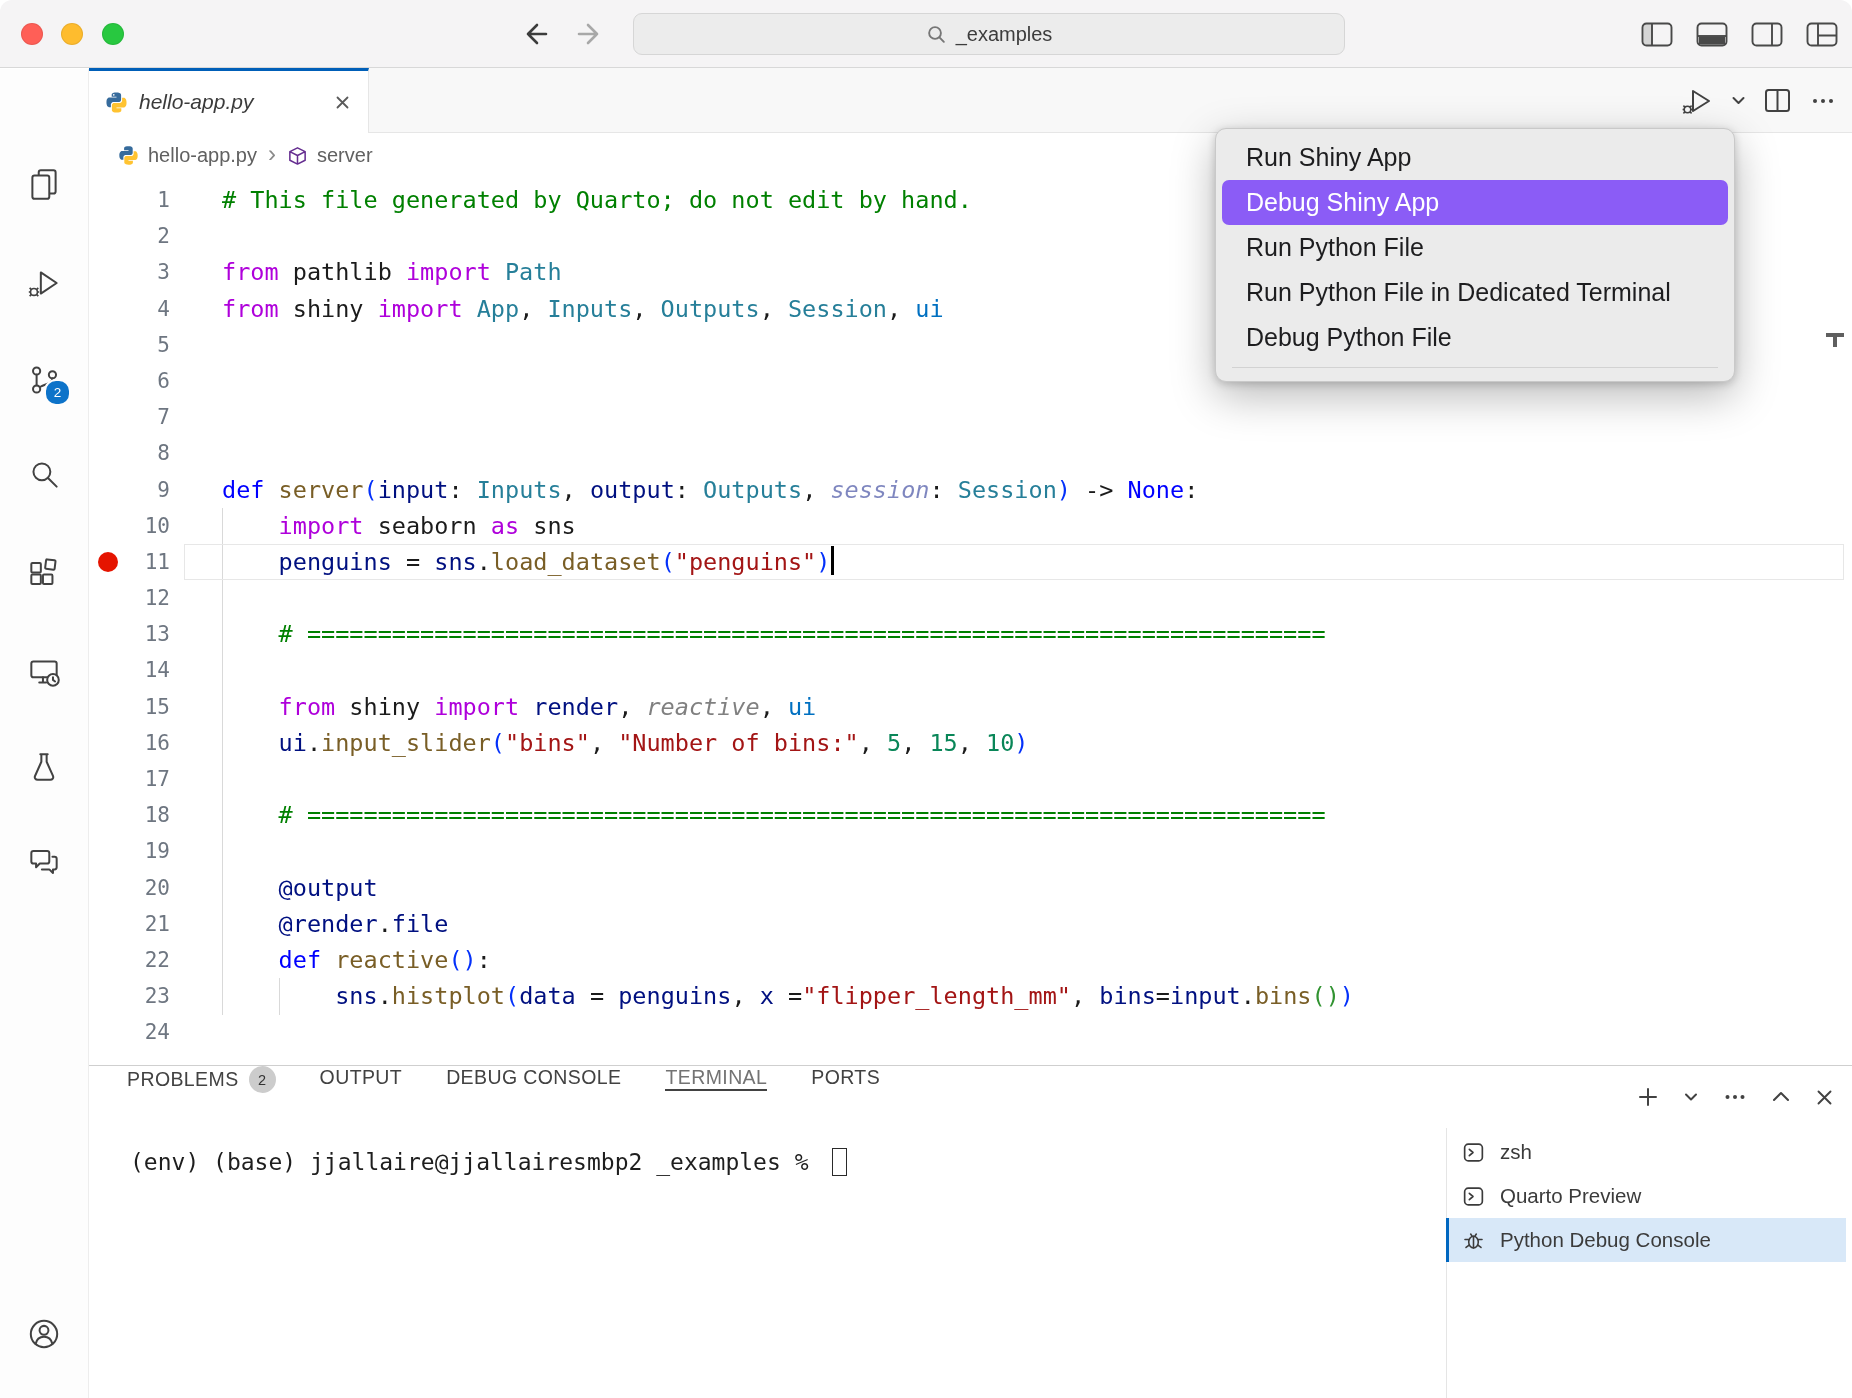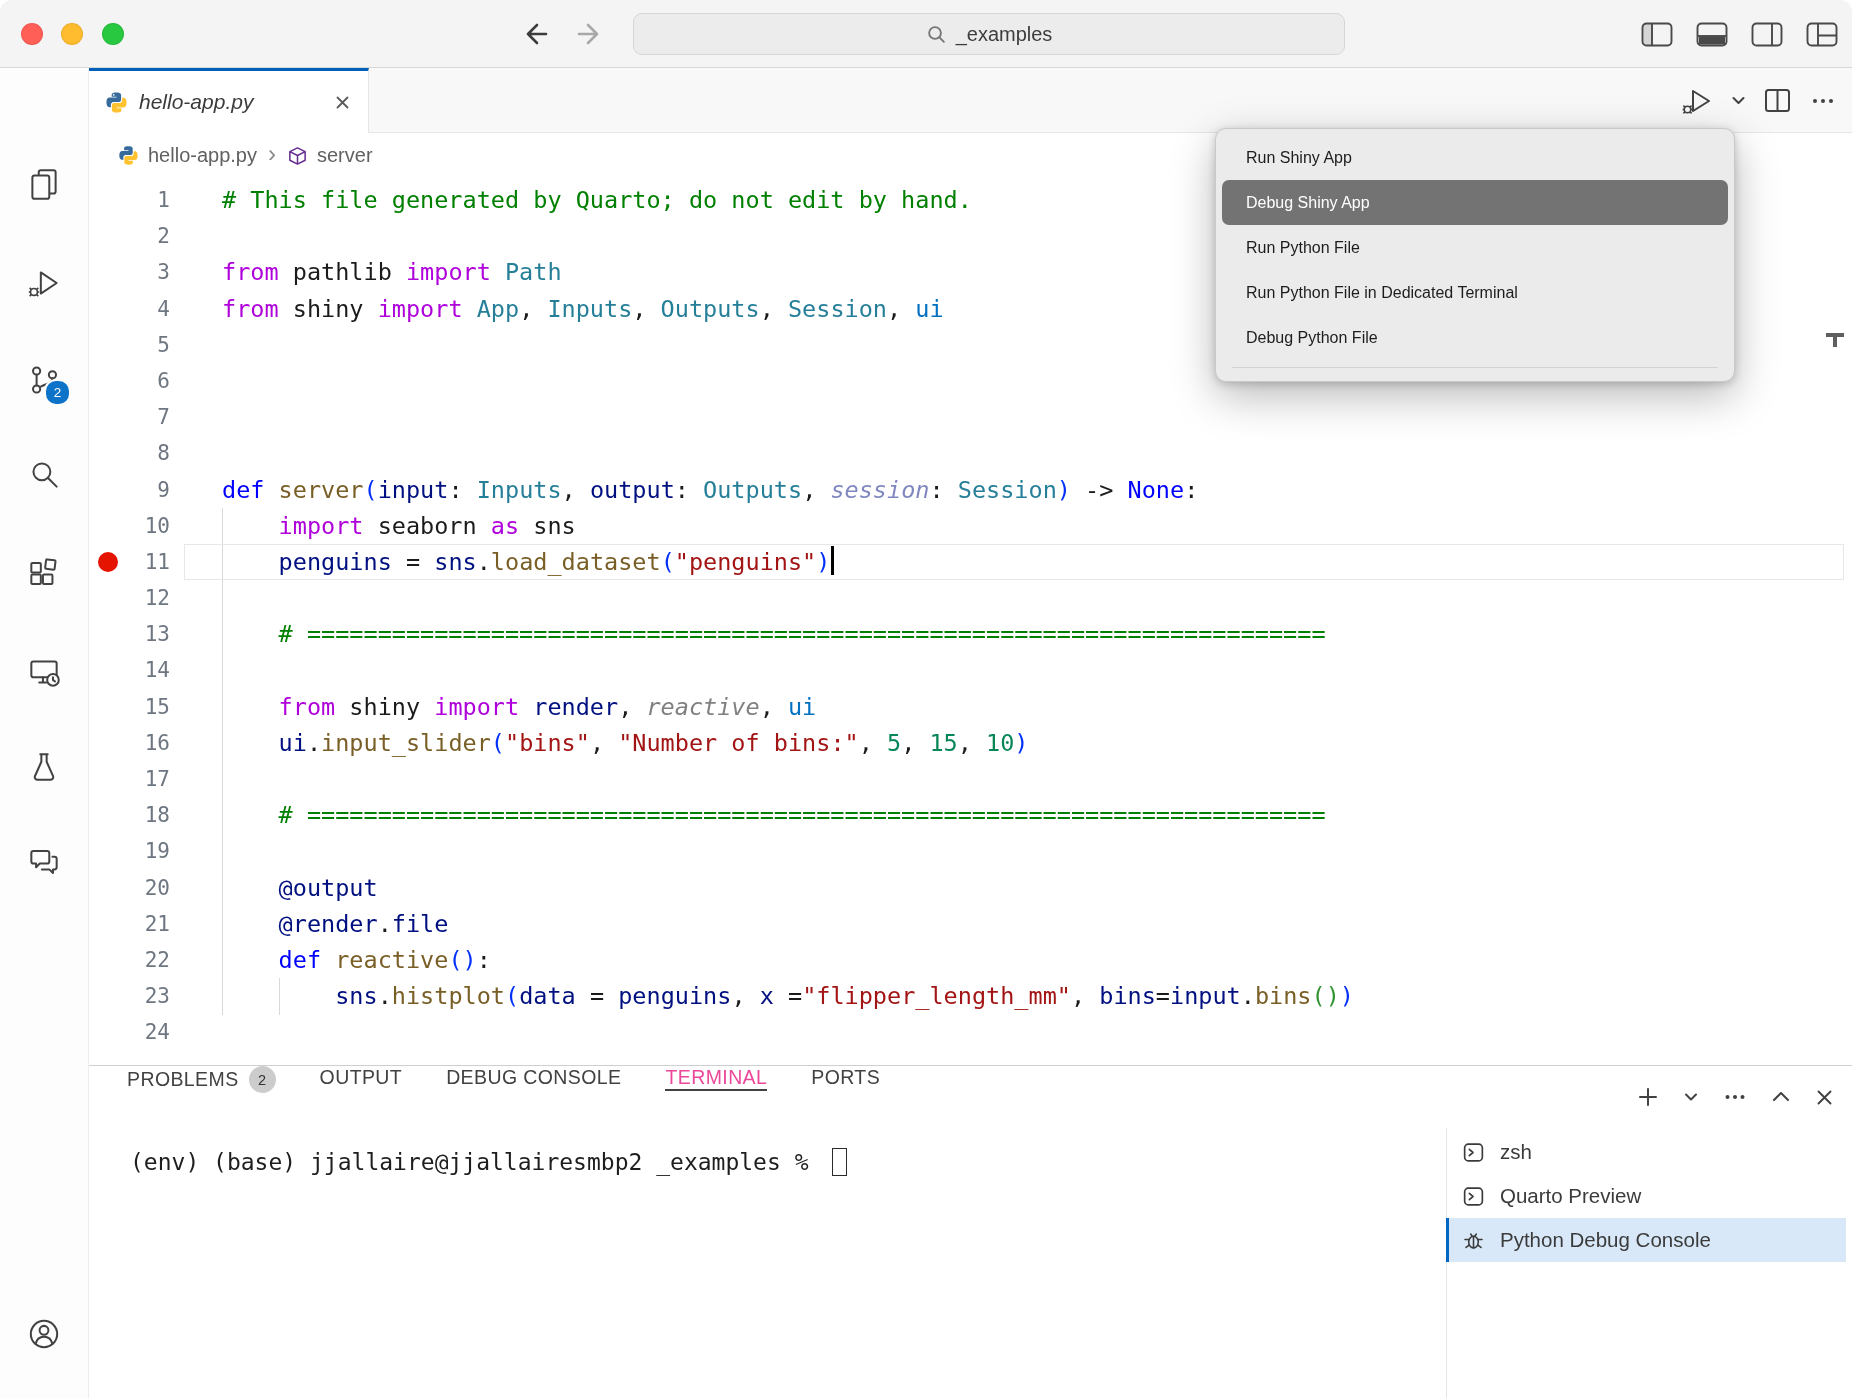--- a/index.html
+++ b/index.html
@@ -78,31 +78,31 @@
   .t-b1{color:#0431FA}
   .t-b2{color:#319331}
   .t-fd{color:#001080;opacity:.5;font-style:italic}
   .t-fd2{color:#737373;opacity:.9;font-style:italic}
 
   
   .menu{position:absolute;left:1215px;top:128px;width:520px;background:#ebebeb;
         border:1px solid #c9c9c9;border-radius:11px;padding:6px 0;z-index:50;box-sizing:border-box;
         box-shadow:0 14px 44px rgba(0,0,0,.28),0 2px 8px rgba(0,0,0,.18)}
   .menu-item{height:45px;display:flex;align-items:center;padding:0 24px;margin:0 6px;
-             border-radius:7px;font-size:16px;color:#1d1d1f;white-space:nowrap}
-  .menu-item.selected{background:#737373;color:#fff}
+             border-radius:7px;font-size:25px;color:#1d1d1f;white-space:nowrap}
+  .menu-item.selected{background:#8b5cf6;color:#fff}
   .menu-sep{height:1px;background:#d2d2d2;margin:7px 16px}
 
   
   .panel{position:absolute;left:89px;top:1065px;right:0;bottom:0;background:#fff;
          border-top:1px solid #cfcfcf;box-sizing:border-box}
   .panel-tabs{position:absolute;left:38px;top:0;height:62px;display:flex;gap:44px;align-items:flex-start;
               font-size:19.5px;letter-spacing:.4px;color:#424242}
   .panel-tab{display:flex;align-items:center;gap:10px;border-bottom:2.5px solid transparent;box-sizing:border-box}
-  .panel-tab.active{border-bottom-color:#424242;color:#ec4899}
+  .panel-tab.active{border-bottom-color:#424242;color:#737373}
   .ptab-badge{width:27px;height:27px;border-radius:50%;background:#ccc;color:#333;font-size:14.5px;
               display:flex;align-items:center;justify-content:center;letter-spacing:0}
   .panel-actions{position:absolute;right:16px;top:0;height:62px;display:flex;align-items:center;gap:21px}
   .term{position:absolute;left:41px;top:82px;font-family:"DejaVu Sans Mono",monospace;font-size:23px;
         color:#1e1e1e;display:flex;align-items:center;white-space:pre}
   .term-caret{display:inline-block;width:13px;height:26px;border:1.5px solid #2a2a2a;margin-left:10px}
   .term-sep{position:absolute;left:1357px;top:62px;bottom:0;width:1px;background:#e5e5e5}
   .term-rows{position:absolute;left:1357px;right:6px;top:64px}
   .term-row{height:44px;display:flex;align-items:center;gap:14px;padding-left:12px;font-size:20.5px;
             color:#3b3b3b;border-left:3px solid transparent;box-sizing:border-box}

